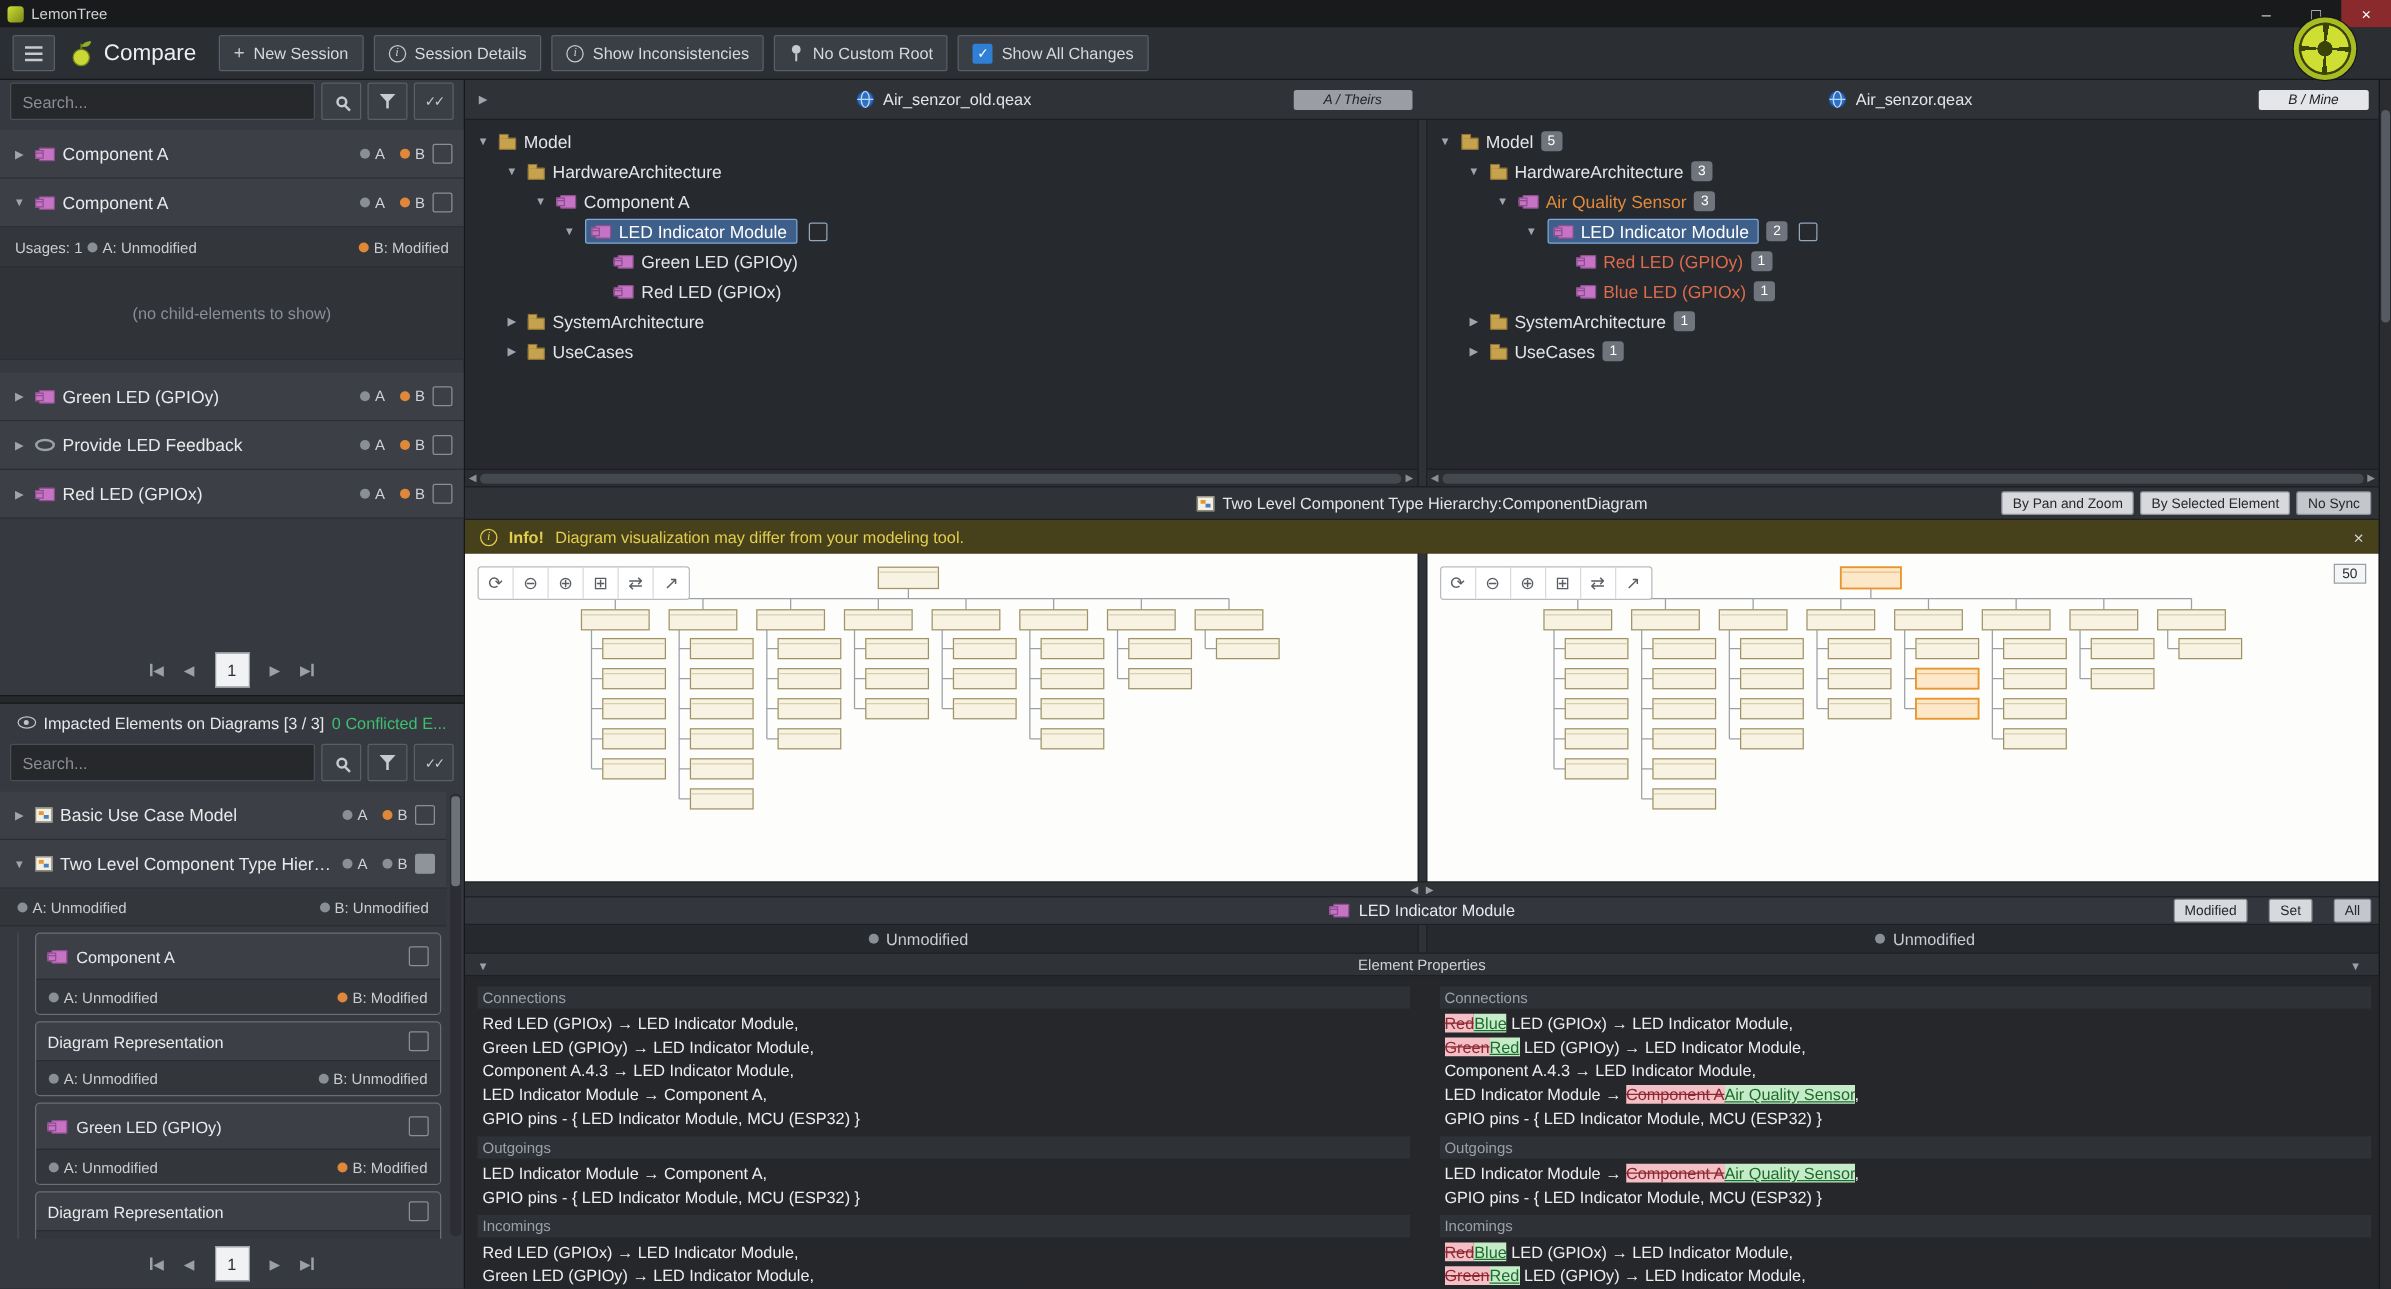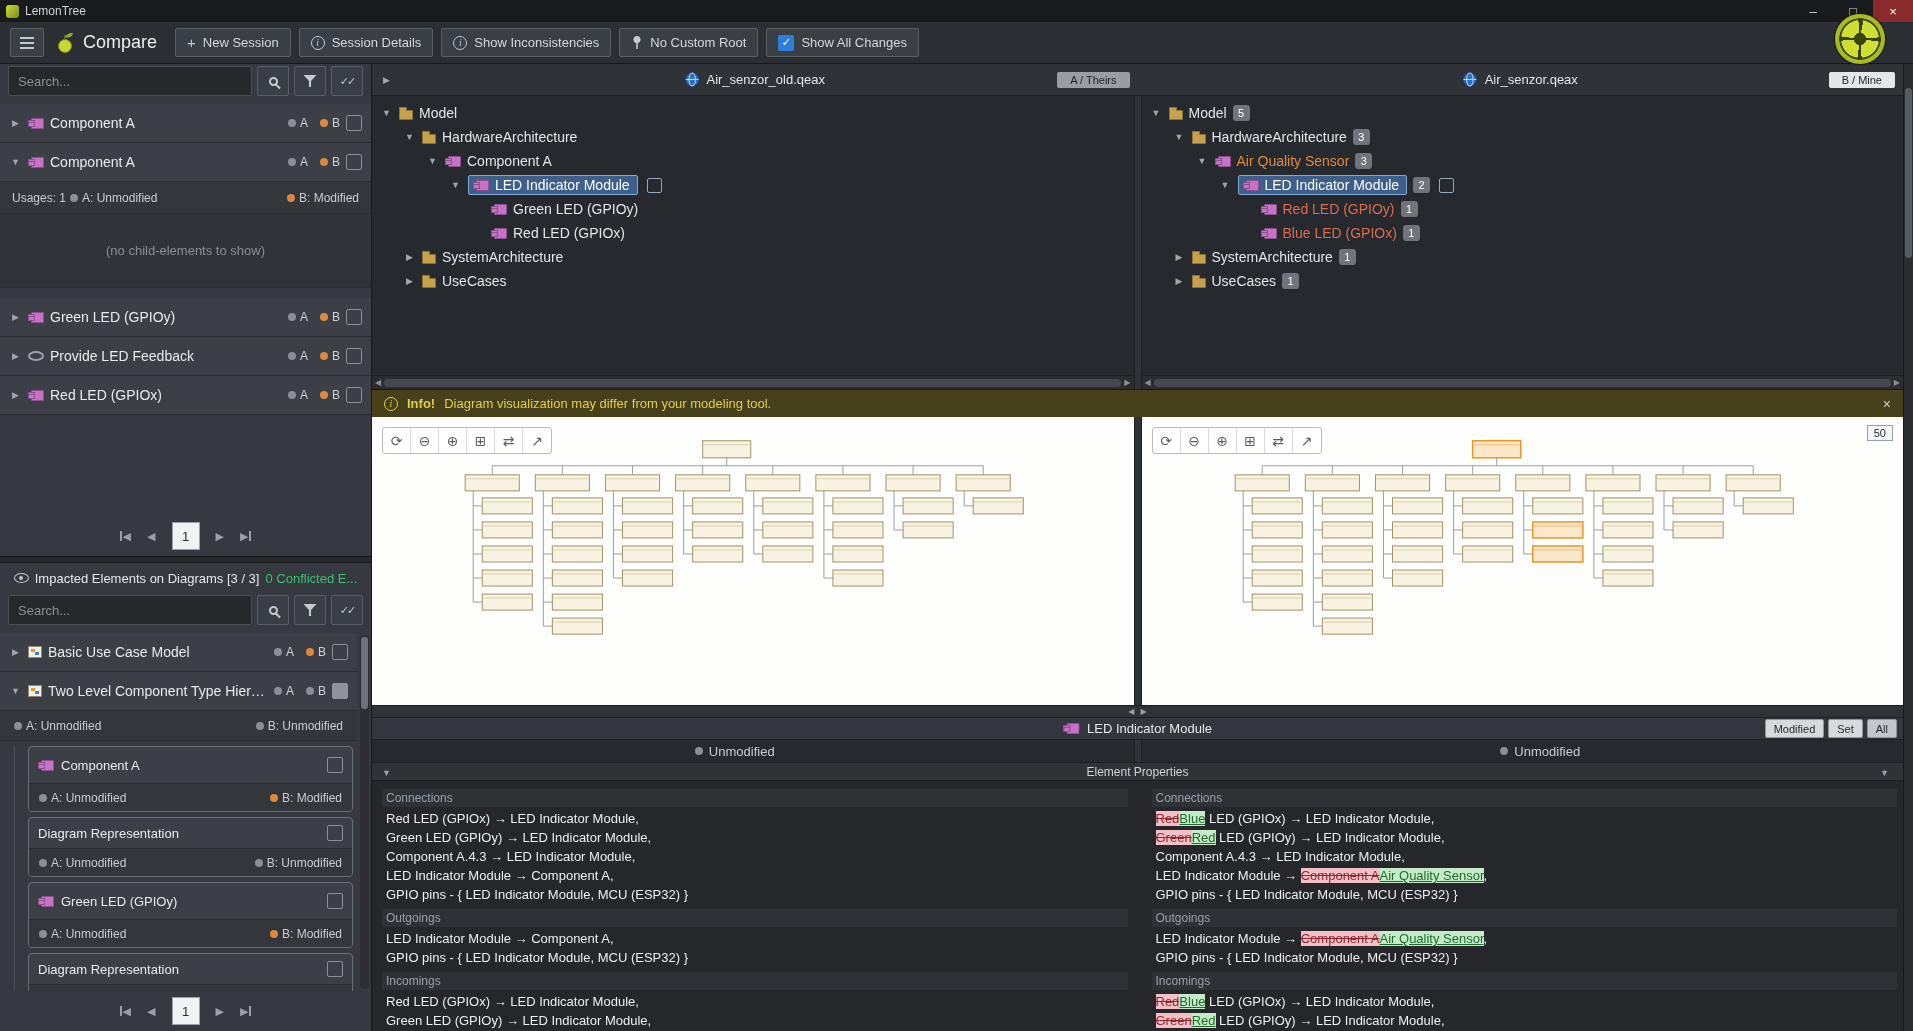--- a/index.html
+++ b/index.html
@@ -98,21 +98,21 @@
   .ic-oval { width:16px; height:10px; border:2px solid #9aa0a8; border-radius:50%; flex:none; }
   .ic-diagram { width:14px; height:12px; background:#f2efe6; border:1px solid #8f8a76; position:relative; flex:none; }
   .ic-diagram::before { content:""; position:absolute; left:2px; top:2px; width:4px; height:3px; background:#e8962e; }
   .ic-diagram::after { content:""; position:absolute; right:2px; bottom:2px; width:4px; height:3px; background:#4a7fc1; }
 
   
   .trees { height:326px; display:flex; flex-direction:column; border-bottom:1px solid #17181a; flex:none; }
   .tree-headers { height:32px; background:#2f3237; border-bottom:1px solid #1d1f22; display:flex; flex:none; }
   .tree-header { flex:1; display:flex; align-items:center; padding:0 8px; position:relative; min-width:0; }
   .tree-header .centered { position:absolute; left:50%; transform:translateX(-50%); display:flex; align-items:center; gap:7px; font-size:13px; color:#e3e5e8; white-space:nowrap; }
-  .badge { margin-left:auto; font-size:11px; padding:2px 13px; border-radius:2px; background:#9a9da3; color:#1f2124; white-space:nowrap; }
+  .badge { margin-left:auto; font-size:11px; padding:2px 24px; border-radius:2px; background:#9a9da3; color:#1f2124; white-space:nowrap;font-style:italic; }
   .badge.mine { background:#e4e6e9; }
   .tree-body { flex:1; display:flex; min-height:0; }
   .tree-pane { flex:1; min-width:0; display:flex; flex-direction:column; background:#26292e; }
   .tree-rows { flex:1;  padding-top:5px; overflow:hidden; }
   .trow { height:24px; display:flex; align-items:center; gap:6px; font-size:14px; color:#e3e5e8; }
   .tlabel { white-space:nowrap; }
   .tlabel.orange { color:#e08a3c; }
   .tlabel.red { color:#dd6b4d; }
   .trow .sel { display:inline-flex; align-items:center; gap:6px; background:#3d5f8a; border:1px solid #7fa9d9; border-radius:2px; padding:1px 7px 1px 4px; color:#fff; }
   .count { background:#70757d; color:#fff; font-size:11px; min-width:17px; height:16px; padding:0 4px; border-radius:3px; display:inline-flex; align-items:center; justify-content:center; flex:none; }
@@ -136,21 +136,21 @@
   .dg-toolbar { position:absolute; top:10px; left:10px; display:flex; background:#fff; border:1px solid #b8bbc0; border-radius:3px; z-index:2; }
   .dg-btn { width:28px; height:25px; display:inline-flex; align-items:center; justify-content:center; color:#5a5e64; font-size:14px; border-right:1px solid #d8dadd; }
   .dg-btn:last-child { border-right:none; }
   .zoom-badge { position:absolute; top:8px; right:10px; background:#f4f5f6; border:1px solid #9aa0a8; color:#26282c; font-size:11px; padding:1px 6px; z-index:2; }
   .dg-svg { position:absolute; inset:0; width:100%; height:100%; }
   .hsplit { height:13px; background:#2f3237; border-top:1px solid #1d1f22; border-bottom:1px solid #1d1f22; display:flex; align-items:center; justify-content:center; gap:6px; color:#9aa0a8; font-size:8px; flex:none; }
 
   
   .elem-bar { height:21px; background:#33363c; display:flex; align-items:center; padding:0 6px; position:relative; flex:none; }
   .elem-title { position:absolute; left:50%; transform:translateX(-50%); display:flex; align-items:center; gap:8px; font-size:13px; color:#e8eaec; white-space:nowrap; }
-  .elem-buttons { margin-left:auto; display:flex; gap:4px;padding-left:20px; }
+  .elem-buttons { margin-left:auto; display:flex; gap:17px;padding-left:20px; }
   .status-row { height:23px; display:flex; background:#26292e; border-top:1px solid #1d1f22; flex:none;gap:36px; }
   .status-half { flex:1; min-width:0; display:flex; align-items:center; justify-content:center; gap:6px; font-size:13px; color:#c9ccd1; }
   .props-header { height:19px; background:#2f3237; border-top:1px solid #1d1f22; border-bottom:1px solid #1d1f22; display:flex; align-items:center; justify-content:center; font-size:12px; color:#cfd2d6; position:relative; flex:none; }
   .ph-arrow { position:absolute; font-size:9px; color:#9aa0a8; top:5px; }
   .ph-arrow.left { left:10px; } .ph-arrow.right { right:14px; }
   .props { height:250px; display:flex; background:#25272b; flex:none;align-items:center; }
   .props-col { flex:1; min-width:0; overflow:hidden; padding:2px 6px 0 10px; }
   .prop-section { height:18px; margin:5px 0 2px; background:#2e3136; display:flex; align-items:center; padding-left:4px; font-size:12px; color:#9aa0a8; }
   .prop-line { font-size:13px; line-height:19px; color:#eceef0; white-space:nowrap; padding-left:4px; }
   .prop-line .del { background:#f3c0c5; color:#8e2733; text-decoration:line-through; }
@@ -639,20 +639,31 @@
           </div>
           <div class="hscroll">
             <span class="hs-arrow">◀</span>
             <span class="hs-thumb"></span>
             <span class="hs-arrow">▶</span>
           </div>
         </div>
       </div>
     </div>
 
+    <div class="diag-header">
+      <span class="diag-title">
+        <span class="ic-diagram"></span>
+        <span>Two Level Component Type Hierarchy:ComponentDiagram</span>
+      </span>
+      <span class="diag-buttons">
+        <button class="mini-btn">By Pan and Zoom</button>
+        <button class="mini-btn">By Selected Element</button>
+        <button class="mini-btn active">No Sync</button>
+      </span>
+    </div>
 
     <div class="info-bar">
       <span class="circle-i">i</span>
       <b>Info!</b>
       <span>Diagram visualization may differ from your modeling tool.</span>
       <span class="info-close">×</span>
     </div>
 
     <div class="diagrams">
       <div class="dg-pane">

